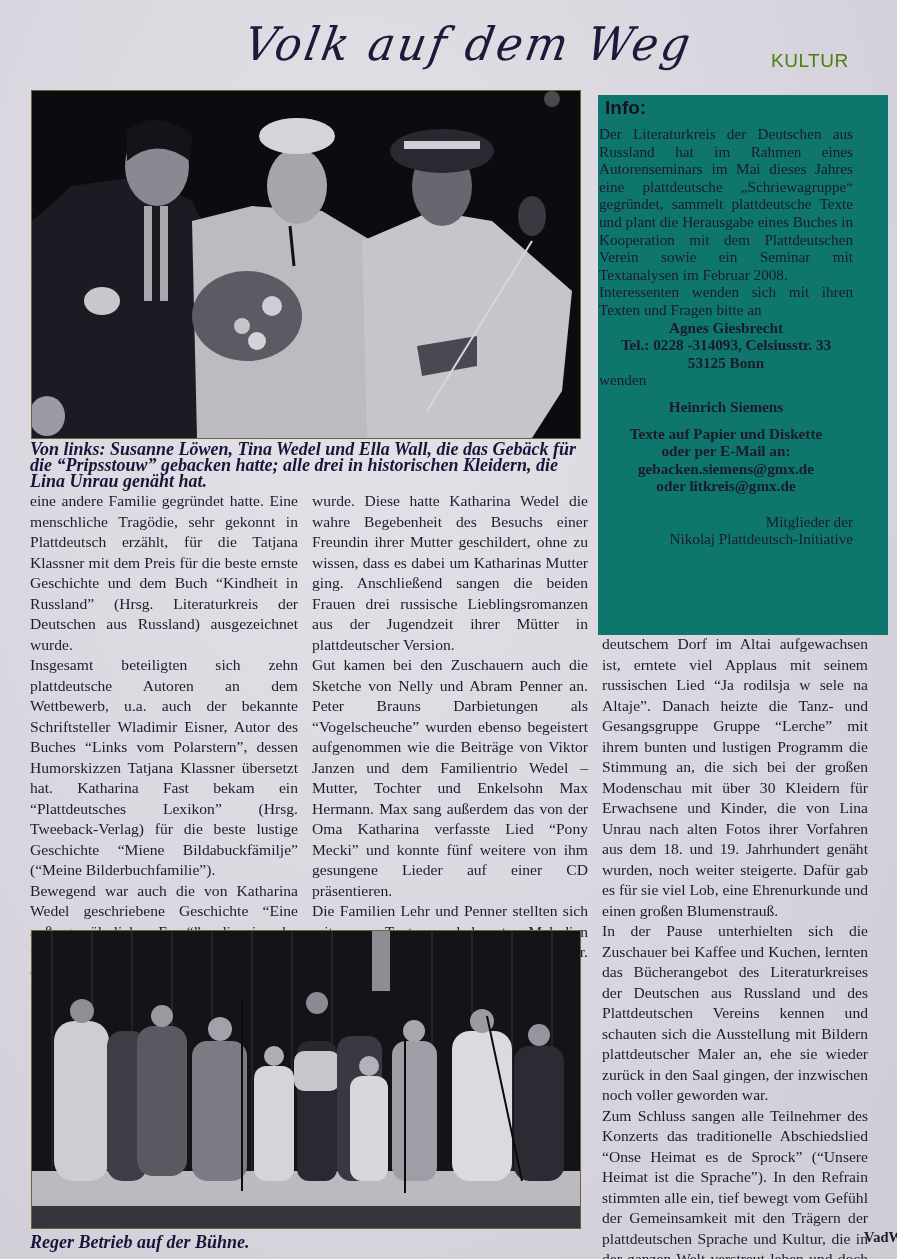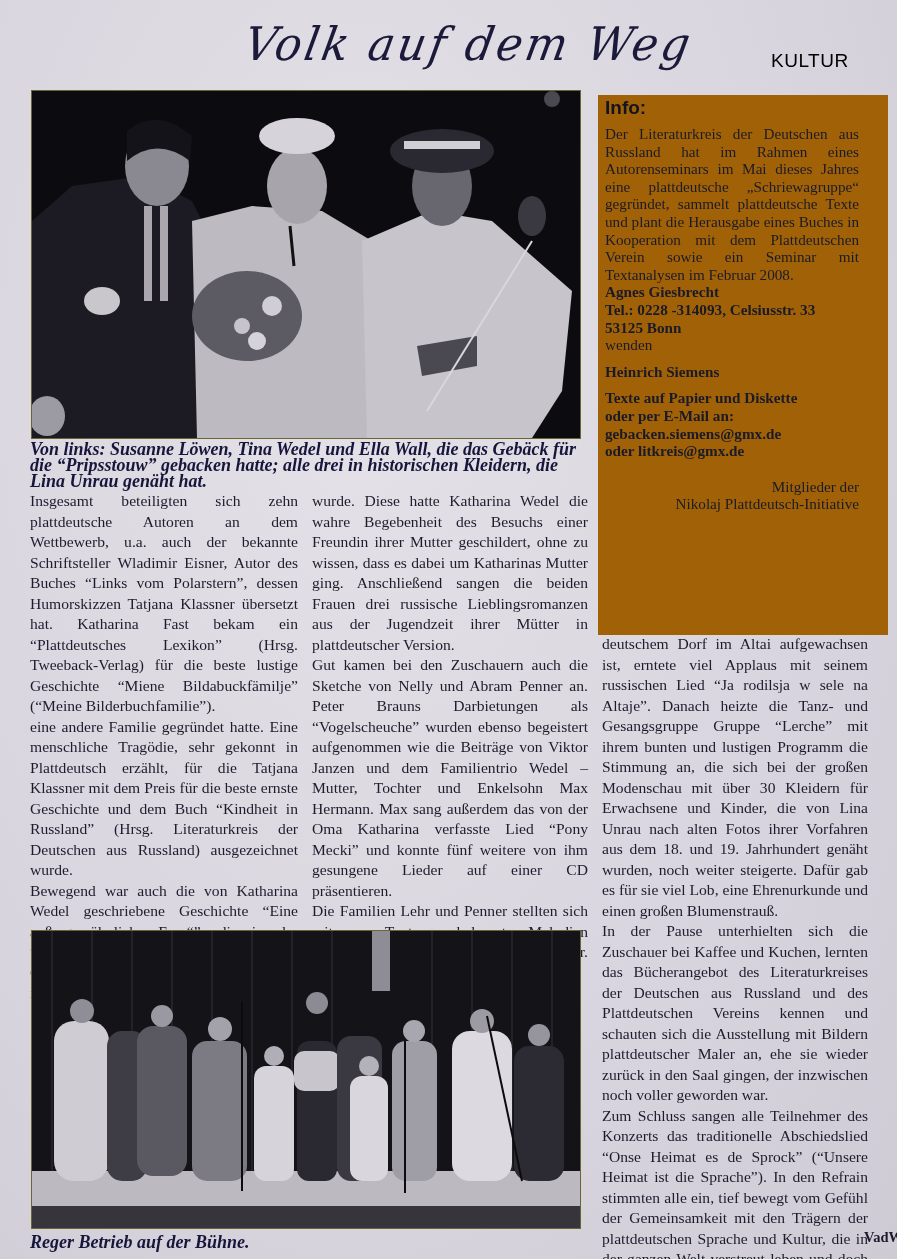--- a/index.html
+++ b/index.html
@@ -14,21 +14,21 @@
   .handwritten {
     position: absolute; left: 245px; top: 18px;
     font-family: "DejaVu Serif", serif; font-style: italic;
     font-size: 44px; letter-spacing: 3px; color: #1b1a3a;
     transform: skewX(-10deg) scaleY(1.05);
     font-weight: normal;
   }
   .section-label {
     position: absolute; left: 771px; top: 50px;
     font-family: "Liberation Sans", sans-serif; font-size: 19px;
-    color: #000000; letter-spacing: 0.5px;
+    color: #4d7c0f; letter-spacing: 0.5px;
   }
   .photo {
     position: absolute; background: #0d0d12; overflow: hidden;
     border: 1px solid #6a6630;
   }
   .photo1 { left: 31px; top: 90px; width: 548px; height: 347px; }
   .photo2 { left: 31px; top: 930px; width: 548px; height: 297px; }
   .photo svg { width: 100%; height: 100%; display: block; }
   .caption {
     position: absolute; font-family: "Liberation Serif", serif;
@@ -40,33 +40,33 @@
   .col {
     position: absolute; font-size: 15.6px; line-height: 20.5px;
     text-align: justify; color: #1c1c2c;
   }
   .col p { margin: 0; }
   .col1 { left: 30px; top: 491px; width: 268px; }
   .col2 { left: 312px; top: 491px; width: 276px; }
   .col3 { left: 602px; top: 634px; width: 266px; }
   .info {
     position: absolute; left: 598px; top: 95px; width: 266px; height: 516px;
-    background: #a16207; padding: 12px;
+    background: #0f766e; padding: 12px;
   }
   .info-title {
     position: absolute; left: 7px; top: 2px;
     font-family: "Liberation Sans", sans-serif; font-weight: bold;
     font-size: 19px; color: #141420;
   }
   .info-body {
-    position: absolute; left: 7px; top: 30px; width: 254px;
+    position: absolute; left: 1px; top: 30px; width: 254px;
     font-size: 15.2px; line-height: 17.6px; text-align: justify; color: #1a1a28;
   }
   .info-body p { margin: 0; }
-  .center-bold { text-align: left; font-weight: bold; }
+  .center-bold { text-align: center; font-weight: bold; }
   .right-bold { text-align: right !important; font-weight: normal; }
   .gap { height: 9px; }
   .signature {
     position: absolute; left: 864px; top: 1229px;
     font-weight: bold; font-size: 14.5px; color: #1a1a2a;
   }
 </style>
 </head>
 <body>
 
@@ -103,41 +103,42 @@
     <ellipse cx="500" cy="125" rx="14" ry="20" fill="#3a3840"></ellipse>
     <circle cx="520" cy="8" r="8" fill="#4a4850"></circle>
   </svg>
 </div>
 <div class="caption caption1">Von links: Susanne Löwen, Tina Wedel und Ella Wall, die das Gebäck für die “Pripsstouw” gebacken hatte; alle drei in historischen Kleidern, die Lina Unrau genäht hat.</div>
 
 <div class="info">
   <div class="info-title">Info:</div>
   <div class="info-body">
     <p>Der Literaturkreis der Deutschen aus Russland hat im Rahmen eines Autorenseminars im Mai dieses Jahres eine plattdeutsche „Schriewagruppe“ gegründet, sammelt plattdeutsche Texte und plant die Herausgabe eines Buches in Kooperation mit dem Plattdeutschen Verein sowie ein Seminar mit Textanalysen im Februar 2008.</p>
+    <p>Interessenten wenden sich mit ihren Texten und Fragen bitte an</p>
     <p class="center-bold">Agnes Giesbrecht</p>
     <p class="center-bold">Tel.: 0228 -314093, Celsiusstr. 33</p>
     <p class="center-bold">53125 Bonn</p>
     <p>wenden</p>
     <div class="gap"></div>
     <p class="center-bold">Heinrich Siemens</p>
     <div class="gap"></div>
     <p class="center-bold">Texte auf Papier und Diskette</p>
     <p class="center-bold">oder per E-Mail an:</p>
     <p class="center-bold">gebacken.siemens@gmx.de</p>
     <p class="center-bold">oder litkreis@gmx.de</p>
     <div class="gap"></div>
     <div class="gap"></div>
     <p class="right-bold">Mitglieder der</p>
     <p class="right-bold">Nikolaj Plattdeutsch-Initiative</p>
   </div>
 </div>
 
 <div class="col col1">
+  <p>eine andere Familie gegründet hatte. Eine menschliche Tragödie, sehr gekonnt in Plattdeutsch erzählt, für die Tatjana Klassner mit dem Preis für die beste ernste Geschichte und dem Buch “Kindheit in Russland” (Hrsg. Literaturkreis der Deutschen aus Russland) ausgezeichnet wurde.</p>
   <p>Insgesamt beteiligten sich zehn plattdeutsche Autoren an dem Wettbewerb, u.a. auch der bekannte Schriftsteller Wladimir Eisner, Autor des Buches “Links vom Polarstern”, dessen Humorskizzen Tatjana Klassner übersetzt hat. Katharina Fast bekam ein “Plattdeutsches Lexikon” (Hrsg. Tweeback-Verlag) für die beste lustige Geschichte “Miene Bildabuckfämilje” (“Meine Bilderbuchfamilie”).</p>
-  <p>eine andere Familie gegründet hatte. Eine menschliche Tragödie, sehr gekonnt in Plattdeutsch erzählt, für die Tatjana Klassner mit dem Preis für die beste ernste Geschichte und dem Buch “Kindheit in Russland” (Hrsg. Literaturkreis der Deutschen aus Russland) ausgezeichnet wurde.</p>
   <p>Bewegend war auch die von Katharina Wedel geschriebene Geschichte “Eine außergewöhnliche Frau“”, die in der “Panasch Pripsstouv” (ein improvisiertes Café auf der Bühne) von der Autorin und ihrer Bekannten Elli Deppe inszeniert</p>
 </div>
 <div class="col col2">
   <p>wurde. Diese hatte Katharina Wedel die wahre Begebenheit des Besuchs einer Freundin ihrer Mutter geschildert, ohne zu wissen, dass es dabei um Katharinas Mutter ging. Anschließend sangen die beiden Frauen drei russische Lieblingsromanzen aus der Jugendzeit ihrer Mütter in plattdeutscher Version.</p>
   <p>Gut kamen bei den Zuschauern auch die Sketche von Nelly und Abram Penner an. Peter Brauns Darbietungen als “Vogelscheuche” wurden ebenso begeistert aufgenommen wie die Beiträge von Viktor Janzen und dem Familientrio Wedel – Mutter, Tochter und Enkelsohn Max Hermann. Max sang außerdem das von der Oma Katharina verfasste Lied “Pony Mecki” und konnte fünf weitere von ihm gesungene Lieder auf einer CD präsentieren.</p>
   <p>Die Familien Lehr und Penner stellten sich mit neuen Texten zu bekannten Melodien vor, geschrieben von Abram Penner. Nikolaj Sudakow, der in einem platt-</p>
 </div>
 <div class="col col3">
   <p>deutschem Dorf im Altai aufgewachsen ist, erntete viel Applaus mit seinem russischen Lied “Ja rodilsja w sele na Altaje”. Danach heizte die Tanz- und Gesangsgruppe Gruppe “Lerche” mit ihrem bunten und lustigen Programm die Stimmung an, die sich bei der großen Modenschau mit über 30 Kleidern für Erwachsene und Kinder, die von Lina Unrau nach alten Fotos ihrer Vorfahren aus dem 18. und 19. Jahrhundert genäht wurden, noch weiter steigerte. Dafür gab es für sie viel Lob, eine Ehrenurkunde und einen großen Blumenstrauß.</p>
   <p>In der Pause unterhielten sich die Zuschauer bei Kaffee und Kuchen, lernten das Bücherangebot des Literaturkreises der Deutschen aus Russland und des Plattdeutschen Vereins kennen und schauten sich die Ausstellung mit Bildern plattdeutscher Maler an, ehe sie wieder zurück in den Saal gingen, der inzwischen noch voller geworden war.</p>

